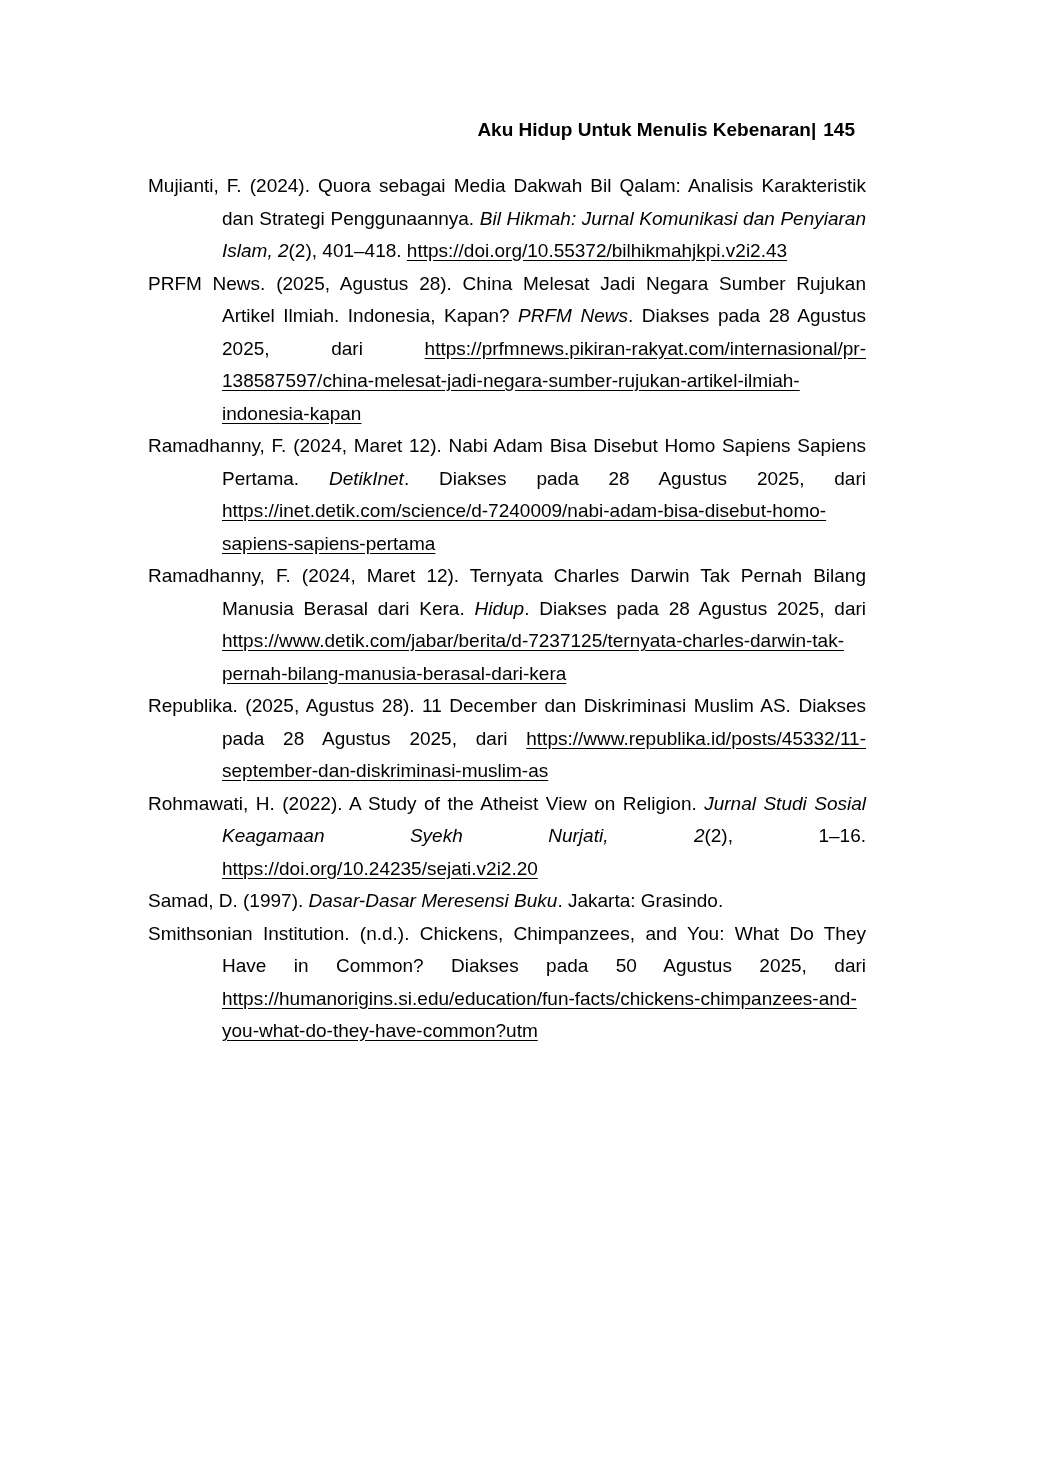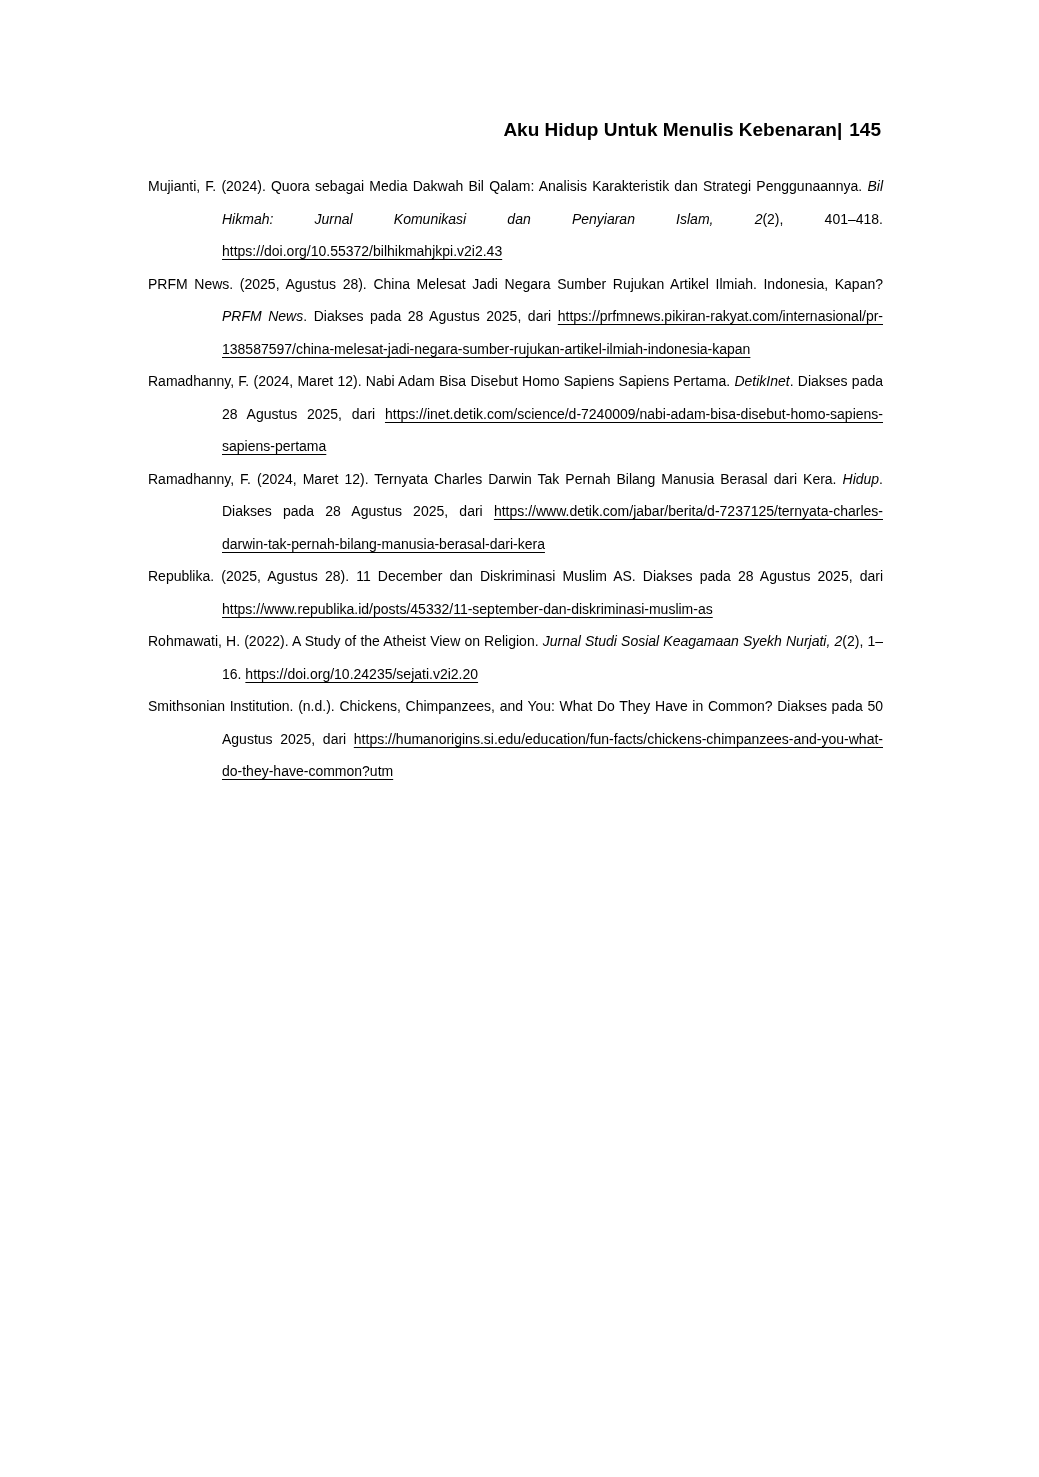--- a/index.html
+++ b/index.html
@@ -14,34 +14,34 @@
   }
   .page {
     position: absolute;
     inset: 0;
     background: #ffffff;
   }
   .header {
     position: absolute;
     top: 118px;
     left: 148px;
-    right: 158px;
+    right: 184px;
     text-align: right;
     font-weight: bold;
     font-size: 19px;
     line-height: 24px;
     white-space: nowrap;
   }
   .header .pagenum { margin-left: 7px; }
   .references {
     position: absolute;
     top: 170px;
     left: 148px;
-    right: 156px;
-    font-size: 14px;
+    right: 173px;
+    font-size: 19px;
     line-height: 32.5px;
     text-align: justify;
   }
   p.reference {
     margin: 0;
     padding-left: 74px;
     text-indent: -74px;
   }
   .reference .italic { font-style: italic; }
   .reference a {
@@ -58,15 +58,16 @@
   <div class="header">
     <span>Aku Hidup Untuk Menulis Kebenaran|</span><span class="pagenum">145</span>
   </div>
   <div class="references">
       <p class="reference"><span class="">Mujianti, F. (2024). Quora sebagai Media Dakwah Bil Qalam: Analisis Karakteristik dan Strategi Penggunaannya. </span><span class="italic">Bil Hikmah: Jurnal Komunikasi dan Penyiaran Islam, 2</span><span class="">(2), 401–418. </span><a href="#">https://doi.org/10.55372/bilhikmahjkpi.v2i2.43</a></p>
       <p class="reference"><span class="">PRFM News. (2025, Agustus 28). China Melesat Jadi Negara Sumber Rujukan Artikel Ilmiah. Indonesia, Kapan? </span><span class="italic">PRFM News</span><span class="">. Diakses pada 28 Agustus 2025, dari </span><a href="#">https://prfmnews.pikiran-rakyat.com/internasional/pr-138587597/china-melesat-jadi-negara-sumber-rujukan-artikel-ilmiah-indonesia-kapan</a></p>
       <p class="reference"><span class="">Ramadhanny, F. (2024, Maret 12). Nabi Adam Bisa Disebut Homo Sapiens Sapiens Pertama. </span><span class="italic">DetikInet</span><span class="">. Diakses pada 28 Agustus 2025, dari </span><a href="#">https://inet.detik.com/science/d-7240009/nabi-adam-bisa-disebut-homo-sapiens-sapiens-pertama</a></p>
       <p class="reference"><span class="">Ramadhanny, F. (2024, Maret 12). Ternyata Charles Darwin Tak Pernah Bilang Manusia Berasal dari Kera. </span><span class="italic">Hidup</span><span class="">. Diakses pada 28 Agustus 2025, dari </span><a href="#">https://www.detik.com/jabar/berita/d-7237125/ternyata-charles-darwin-tak-pernah-bilang-manusia-berasal-dari-kera</a></p>
       <p class="reference"><span class="">Republika. (2025, Agustus 28). 11 December dan Diskriminasi Muslim AS. Diakses pada 28 Agustus 2025, dari </span><a href="#">https://www.republika.id/posts/45332/11-september-dan-diskriminasi-muslim-as</a></p>
       <p class="reference"><span class="">Rohmawati, H. (2022). A Study of the Atheist View on Religion. </span><span class="italic">Jurnal Studi Sosial Keagamaan Syekh Nurjati, 2</span><span class="">(2), 1–16. </span><a href="#">https://doi.org/10.24235/sejati.v2i2.20</a></p>
+      <p class="reference"><span class="">Samad, D. (1997). </span><span class="italic">Dasar-Dasar Meresensi Buku</span><span class="">. Jakarta: Grasindo.</span></p>
       <p class="reference"><span class="">Smithsonian Institution. (n.d.). Chickens, Chimpanzees, and You: What Do They Have in Common? Diakses pada 50 Agustus 2025, dari </span><a href="#">https://humanorigins.si.edu/education/fun-facts/chickens-chimpanzees-and-you-what-do-they-have-common?utm</a></p>
     </div>
 </div>
 
 </body></html>

